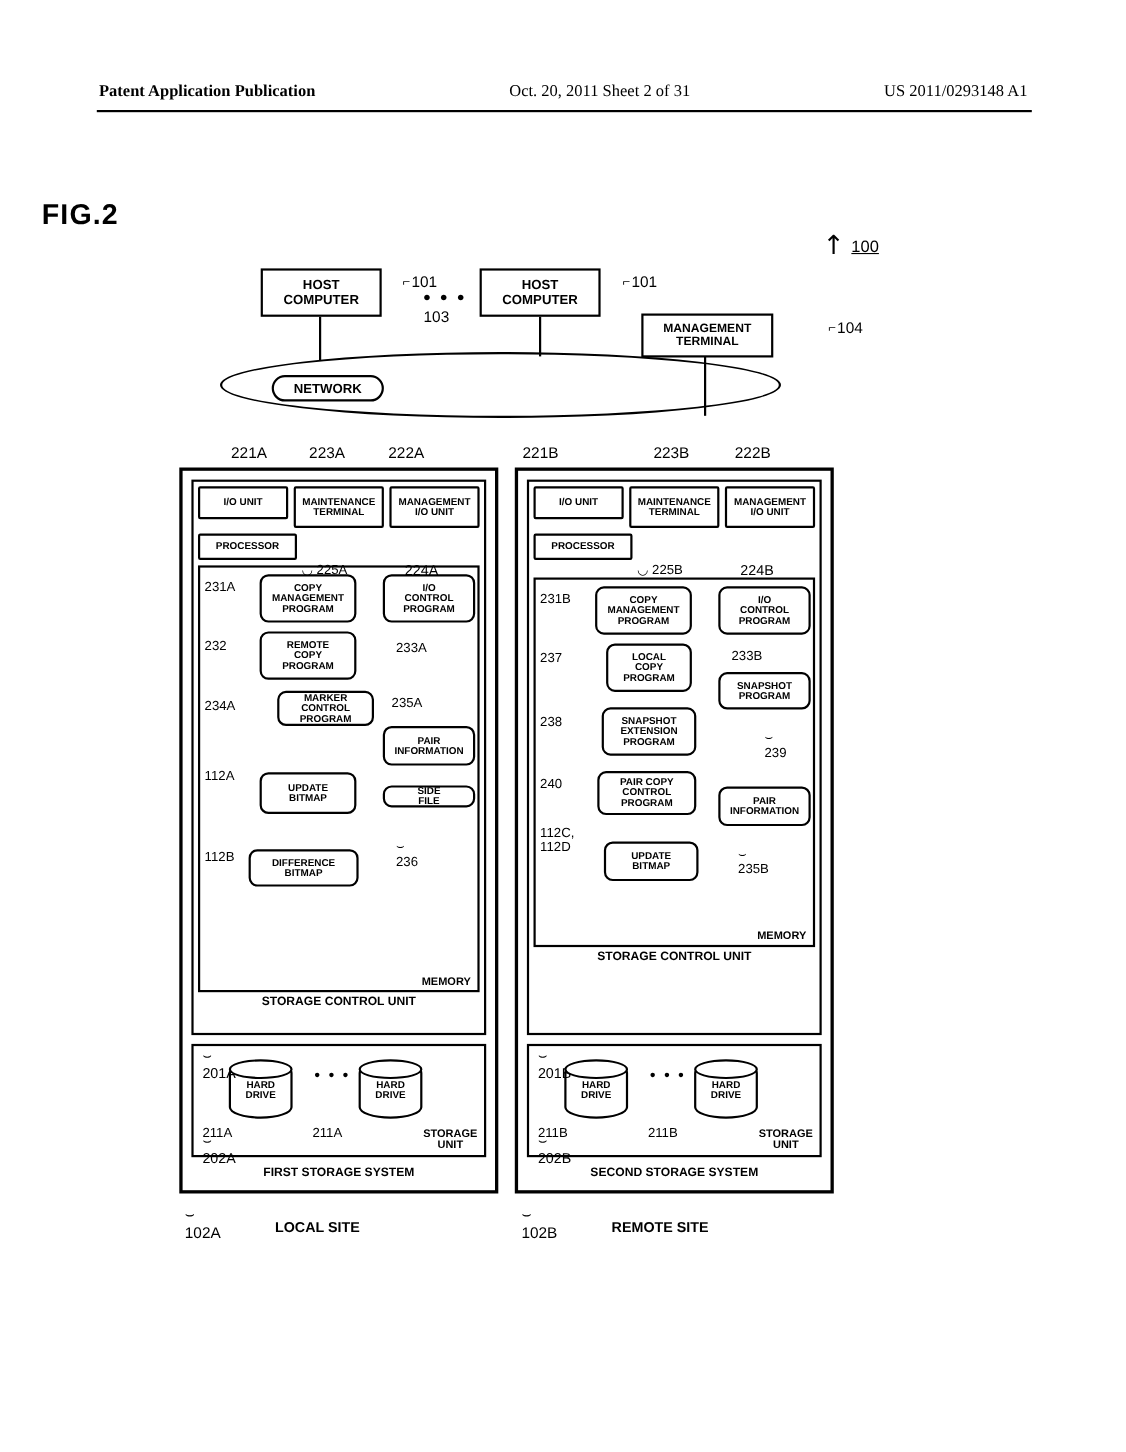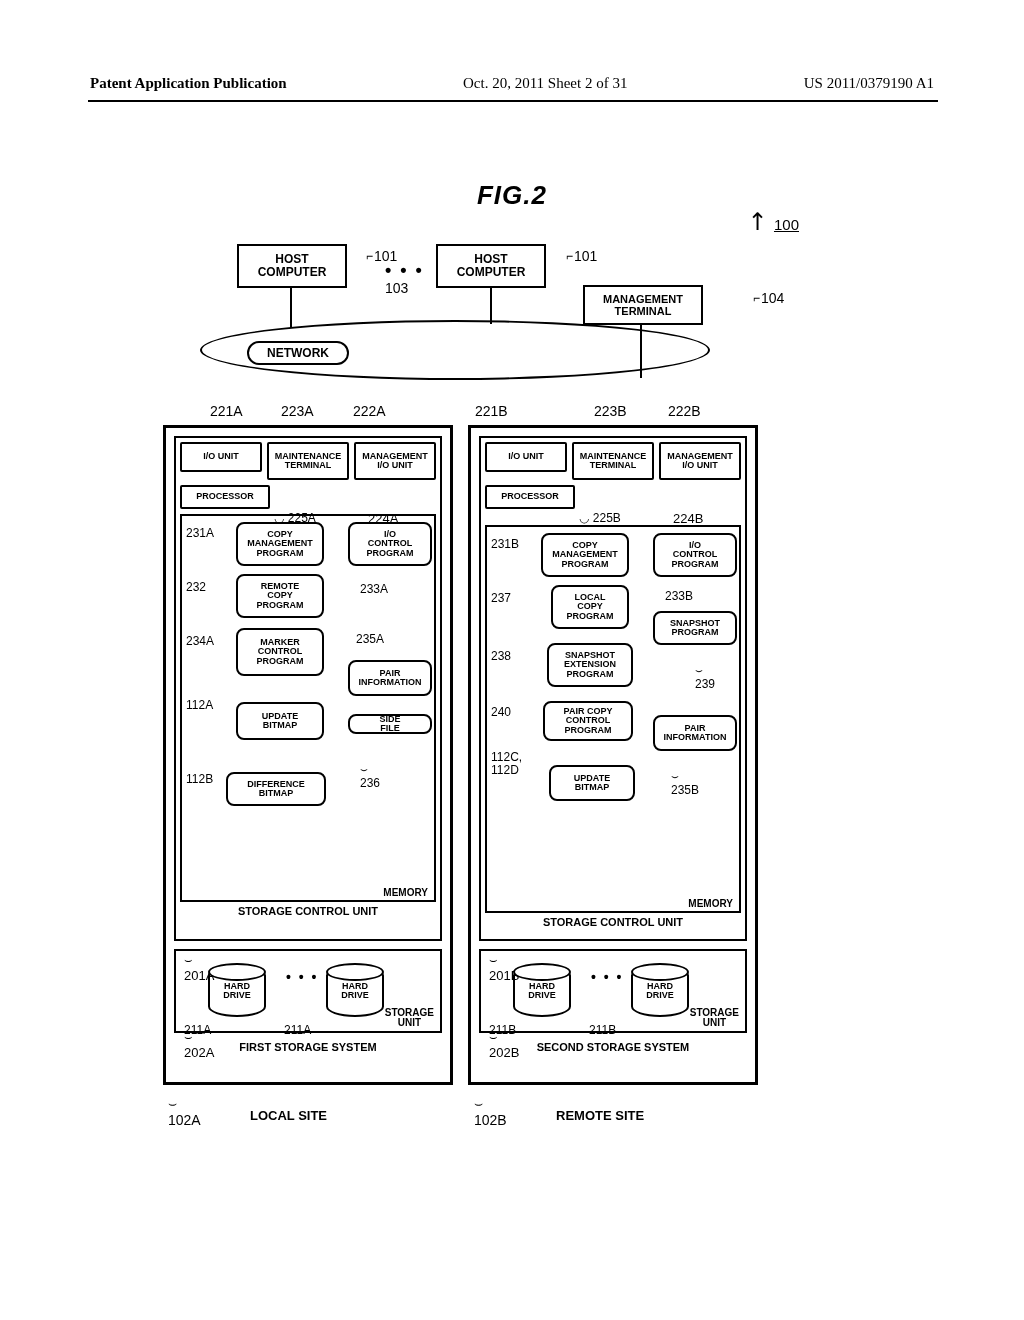--- a/index.html
+++ b/index.html
@@ -31,25 +31,25 @@
     left: 88px;
     right: 86px;
     height: 2px;
     background: #000;
   }
   .fig-title {
     position: absolute;
     top: 180px;
     left: 0;
     right: 0;
-    text-align: center;
+    text-align: left;
     font-weight: 900;
-    font-style: italic;
     font-size: 26px;
     letter-spacing: 1px;
+    padding-left: 38px;
   }
   .arrow-100 {
     position: absolute;
     top: 210px;
     right: 225px;
     font-size: 15px;
     display: flex;
     align-items: center;
     gap: 4px;
   }
@@ -186,21 +186,21 @@
   .mem-ref {
     position: absolute;
     font-size: 12px;
   }
 
   
   .storage-unit {
     margin: 0 8px 8px 8px;
     border: 2px solid #000;
     position: relative;
-    height: 84px;
+    height: 103px;
   }
   .su-title {
     position: absolute;
     bottom: 3px;
     right: 6px;
     font-size: 10px;
     font-weight: bold;
     line-height: 1;
     text-align: center;
   }
@@ -249,21 +249,21 @@
     width: 2px;
     background: #000;
   }
 </style>
 </head>
 <body>
 
 <div class="page-header">
   <span class="left">Patent Application Publication</span>
   <span class="center">Oct. 20, 2011  Sheet 2 of 31</span>
-  <span class="right">US 2011/0379190 A1</span>
+  <span class="right">US 2011/0293148 A1</span>
 </div>
 <div class="hr-line"></div>
 
 <div class="fig-title">FIG.2</div>
 <div class="arrow-100">
   <span class="swoosh">↙</span>
   <span style="text-decoration: underline;">100</span>
 </div>
 
 <div class="host" style="top:244px; left:237px;">
@@ -339,21 +339,21 @@
 PROGRAM</span>
           </div>
         <div class="mem-ref" style="top:60px; left:172px;">233A</div>
 
         <div class="rbox mem-item" style="top:52px; left:48px; width:88px; height:44px;">
             <span style="white-space:pre-line;">REMOTE
 COPY
 PROGRAM</span>
           </div>
 
-        <div class="rbox mem-item" style="top:106px; left:48px; width:88px; height:48px;">
+        <div class="rbox mem-item" style="top:106px; left:64px; width:88px; height:32px;">
             <span style="white-space:pre-line;">MARKER
 CONTROL
 PROGRAM</span>
           </div>
         <div class="mem-ref" style="top:110px; left:168px;">235A</div>
 
         <div class="rbox mem-item" style="top:138px; left:160px; width:84px; height:36px;">
             <span style="white-space:pre-line;">PAIR
 INFORMATION</span>
           </div>
@@ -410,21 +410,21 @@
           <span style="white-space:pre-line;">MANAGEMENT
 I/O UNIT</span>
         </div>
     </div>
     <div class="row">
       <div class="ubox" style="width:90px; height:24px;">PROCESSOR</div>
     </div>
     <div class="ref-label" style="top:73px; left:98px; font-size:12px;">◡ <span>225B</span></div>
     <div class="ref-label" style="top:73px; left:192px; font-size:13px;">224B</div>
 
-    <div class="memory-box" style="height:388px;margin-top:16px;">
+    <div class="memory-box" style="height:336px;margin-top:16px;">
       <div class="mem-grid">
         <div class="mem-ref" style="top:4px; left:-2px;">231B</div>
         <div class="mem-ref" style="top:58px; left:-2px;">237</div>
         <div class="mem-ref" style="top:116px; left:-2px;">238</div>
         <div class="mem-ref" style="top:172px; left:-2px;">240</div>
         <div class="mem-ref" style="top:218px; left:-2px; white-space:pre-line; line-height:1.1;">112C,
 112D</div>
 
         <div class="rbox mem-item" style="top:0; left:48px; width:88px; height:44px;">
             <span style="white-space:pre-line;">COPY

